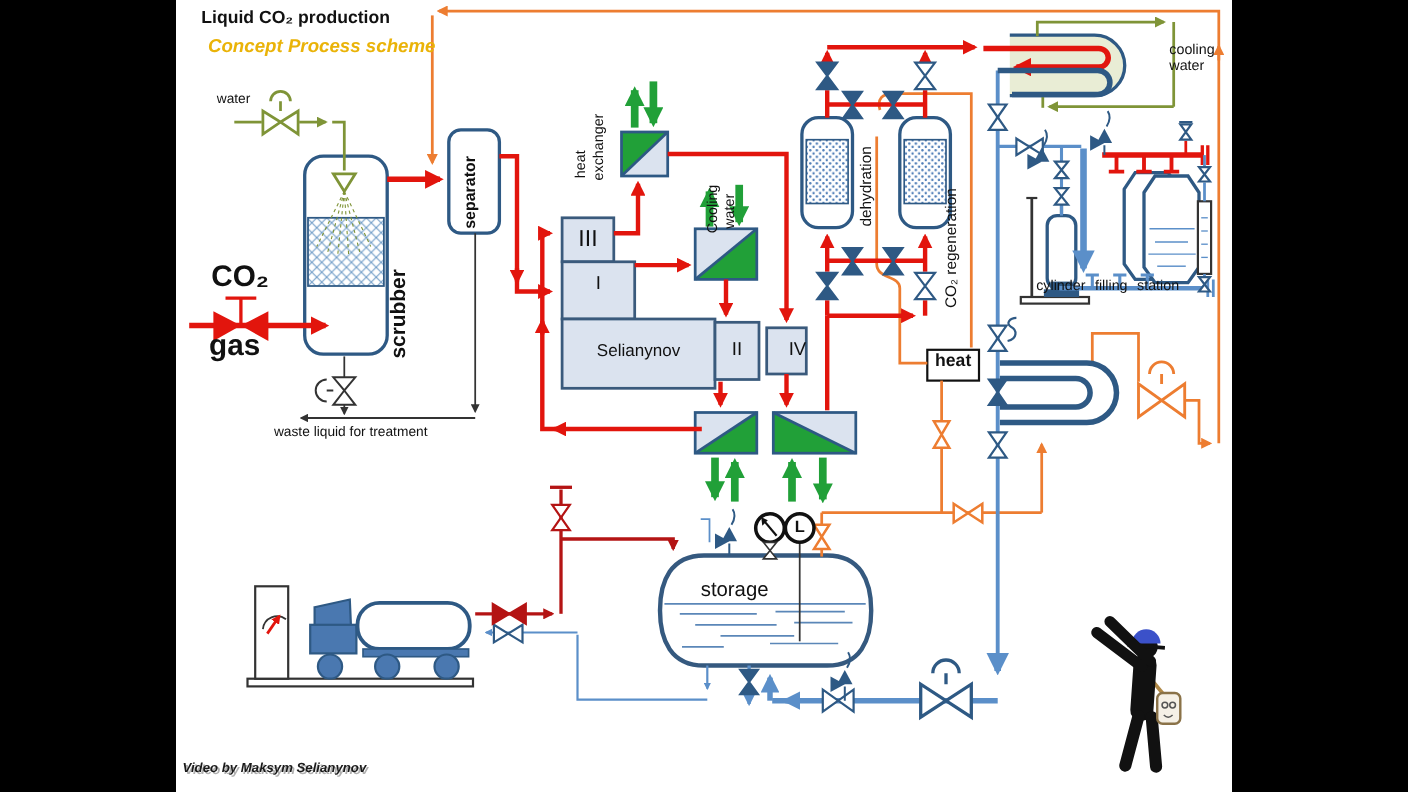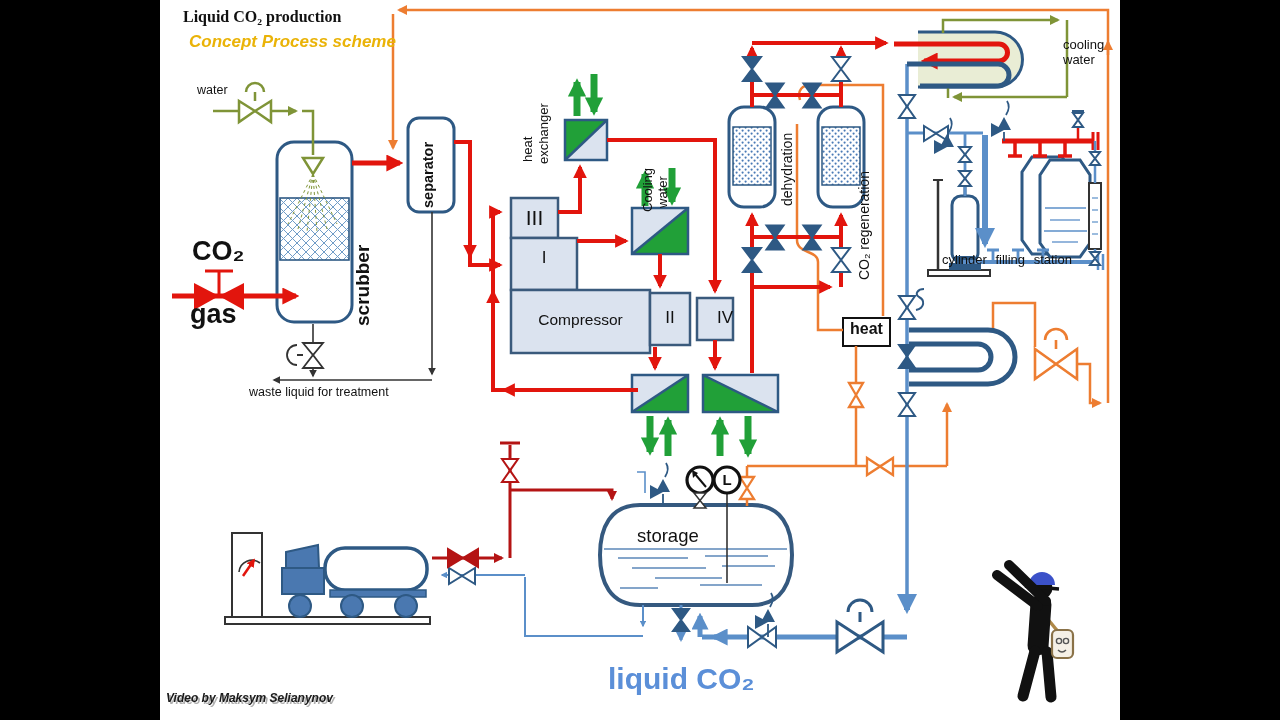--- a/index.html
+++ b/index.html
@@ -3,21 +3,21 @@
 <meta charset="utf-8">
 <style>
   html,body{margin:0;padding:0;background:#000;}
   #stage{position:relative;width:1280px;height:720px;background:#000;overflow:hidden;
          font-family:"Liberation Sans", sans-serif;}
   #stage svg{position:absolute;left:0;top:0;}
   .lbl{position:absolute;color:#111;white-space:nowrap;line-height:1.15;}
   .vtext{writing-mode:vertical-rl;transform:rotate(180deg);display:flex;align-items:center;}
   .b{font-weight:bold;}
   .ctr{text-align:center;}
-  .title{font-size:16px;font-weight:bold;font-family:Liberation Serif, serif;}
+  .title{font-size:16px;font-weight:bold;}
   .subtitle{font-size:17px;font-weight:bold;font-style:italic;color:#eab308;text-align:right;}
   .small{font-size:12.5px;}
   .tag11{font-size:13px;}
   .stage-num{font-size:17px;}
   .credit{font-size:12px;font-weight:bold;font-style:italic;color:#1a1a1a;
           text-shadow:2px 2px 0 #b0b0b0;}
   .liquid{font-size:30px;font-weight:bold;color:#5B8FD8;}
 </style>
 </head>
 <body>
@@ -428,34 +428,33 @@
 <div class="lbl small" style="left:249px;top:385px;">waste liquid for treatment</div>
 
 <div class="lbl vtext tag11" style="left:521px;top:114px;height:48px;">heat</div>
 <div class="lbl vtext tag11" style="left:537px;top:94px;height:70px;">exchanger</div>
 
 <div class="lbl vtext tag11" style="left:641px;top:156px;height:56px;">Cooling</div>
 <div class="lbl vtext tag11" style="left:656px;top:164px;height:44px;">water</div>
 
 <div class="lbl ctr" style="left:511px;top:206px;width:47px;font-size:21px;">III</div>
 <div class="lbl ctr stage-num" style="left:511px;top:248px;width:66px;">I</div>
-<div class="lbl ctr" style="left:511px;top:311px;width:139px;font-size:15.5px;">Compressor</div>
+<div class="lbl ctr" style="left:511px;top:311px;width:139px;font-size:15.5px;">Selianynov</div>
 <div class="lbl ctr stage-num" style="left:650px;top:308px;width:40px;">II</div>
 <div class="lbl ctr stage-num" style="left:697px;top:308px;width:56px;">IV</div>
 
 <div class="lbl vtext" style="left:779px;top:112px;height:94px;font-size:14px;">dehydration</div>
 <div class="lbl vtext" style="left:856px;top:136px;height:144px;font-size:14px;">CO₂ regeneration</div>
 
 <div class="lbl tag11" style="left:1063px;top:38px;width:54px;white-space:normal;">cooling water</div>
 
 <div class="lbl" style="left:942px;top:253px;font-size:13px;word-spacing:5px;">cylinder filling station</div>
 
 <div class="lbl b ctr" style="left:843px;top:320px;width:47px;font-size:16px;">heat</div>
 
 <div class="lbl" style="left:637px;top:525px;font-size:18.5px;">storage</div>
 
 <div class="lbl b ctr" style="left:714px;top:467px;width:26px;font-size:15px;line-height:26px;">L</div>
 
-<div class="lbl liquid" style="left:608px;top:662px;">liquid CO₂</div>
 
 <div class="lbl credit" style="left:166px;top:692px;">Video by Maksym Selianynov</div>
 
 </div>
 
 </body></html>

